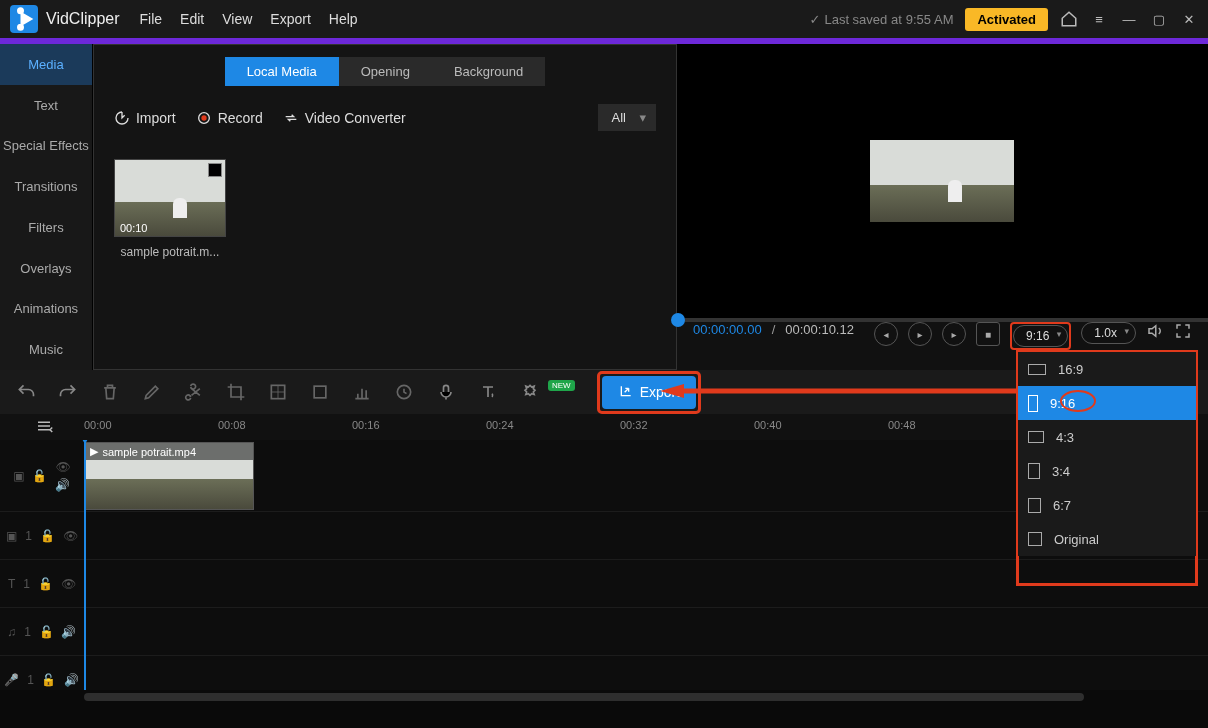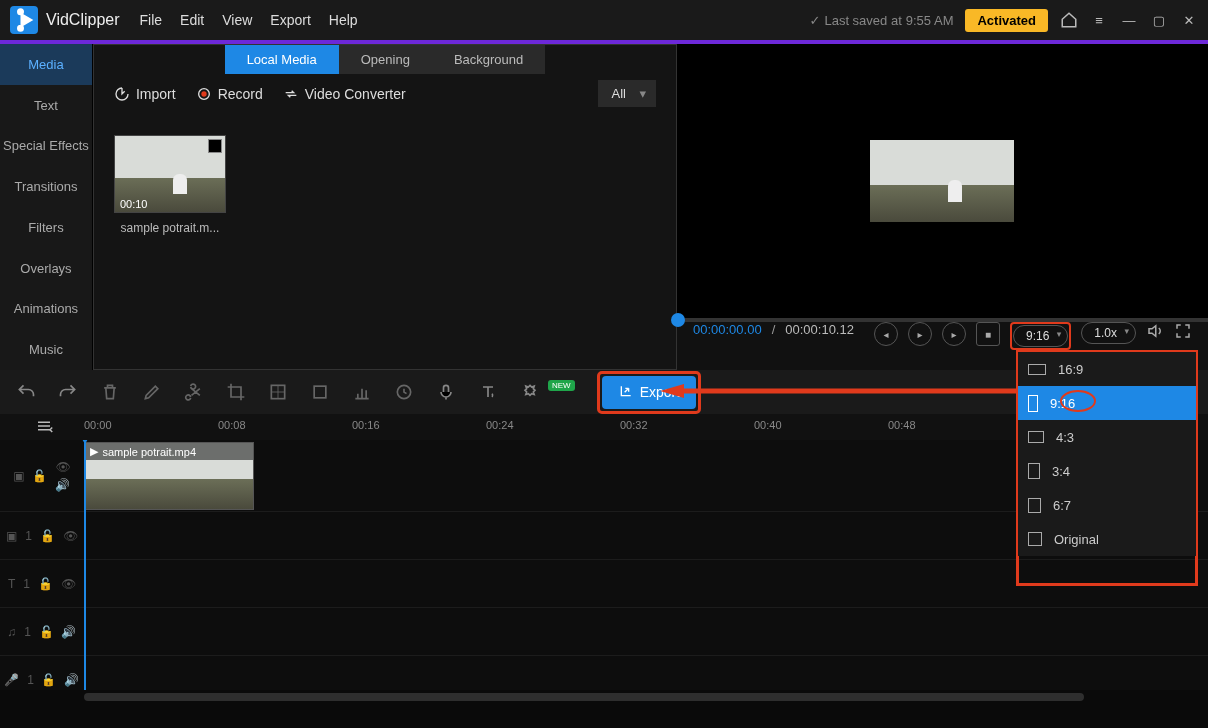--- a/index.html
+++ b/index.html
@@ -1,36 +1,36 @@
 <!DOCTYPE html>
 <html><head>
 <meta charset="utf-8">
 <style>
 * { margin: 0; padding: 0; box-sizing: border-box; font-family: "Segoe UI", Arial, sans-serif; user-select: none; }
 body { background: #0a0a0a; width: 1208px; height: 728px; overflow: hidden; position: relative; color: #ccc; font-size: 13px; }
 
 
-.titlebar { height: 44px; background: #1a1a1a; display: flex; align-items: center; padding: 0 10px; border-bottom: 4px solid #6d28d9; }
+.titlebar { height: 44px; background: #1a1a1a; display: flex; align-items: center; padding: 0 10px; border-bottom: 6px solid #6d28d9; }
 .logo { width: 28px; height: 28px; background: #1e88e5; border-radius: 4px; display: flex; align-items: center; justify-content: center; margin-right: 8px; }
 .appname { font-size: 16px; color: #eee; margin-right: 20px; }
 .menu { display: flex; gap: 18px; }
 .menu span { color: #ddd; font-size: 14px; cursor: pointer; }
 .titlebar-right { margin-left: auto; display: flex; align-items: center; gap: 12px; }
 .last-saved { color: #888; font-size: 13px; display: flex; align-items: center; gap: 4px; }
 .activated { background: #f9b826; color: #000; padding: 4px 12px; border-radius: 3px; font-size: 13px; font-weight: 700; }
 .win-btn { width: 18px; height: 18px; color: #bbb; cursor: pointer; display: flex; align-items: center; justify-content: center; }
 
 
 .main { display: flex; height: 326px; }
 .sidebar { width: 96px; background: #181818; display: flex; flex-direction: column; border-right: 1px solid #000; }
 .sidebar-item { height: 41px; display: flex; align-items: center; justify-content: center; color: #aaa; font-size: 13px; cursor: pointer; }
 .sidebar-item.active { background: #1b3a5a; color: #5bb0ff; }
 
 .media-panel { flex: 0 0 584px; background: #141414; border: 1px solid #333; margin: 0; display: flex; flex-direction: column; }
-.media-tabs { display: flex; justify-content: center; gap: 0; padding: 0 0; }
+.media-tabs { display: flex; justify-content: center; gap: 0; padding: 12px 0; }
 .media-tab { padding: 7px 22px; background: #2a2a2a; color: #bbb; font-size: 13px; cursor: pointer; }
 .media-tab.active { background: #1e88e5; color: #fff; }
 
 .media-toolbar { display: flex; align-items: center; padding: 6px 20px 14px; gap: 20px; justify-content: center; }
 .tool-btn { display: flex; align-items: center; gap: 6px; color: #ddd; font-size: 14px; cursor: pointer; }
 .tool-btn .ic { width: 16px; height: 16px; }
 .filter-select { margin-left: auto; background: #2a2a2a; padding: 6px 30px 6px 14px; color: #ddd; position: relative; cursor: pointer; }
 .filter-select:after { content: "▾"; position: absolute; right: 10px; color: #888; }
 
 .media-grid { padding: 14px 20px; }

